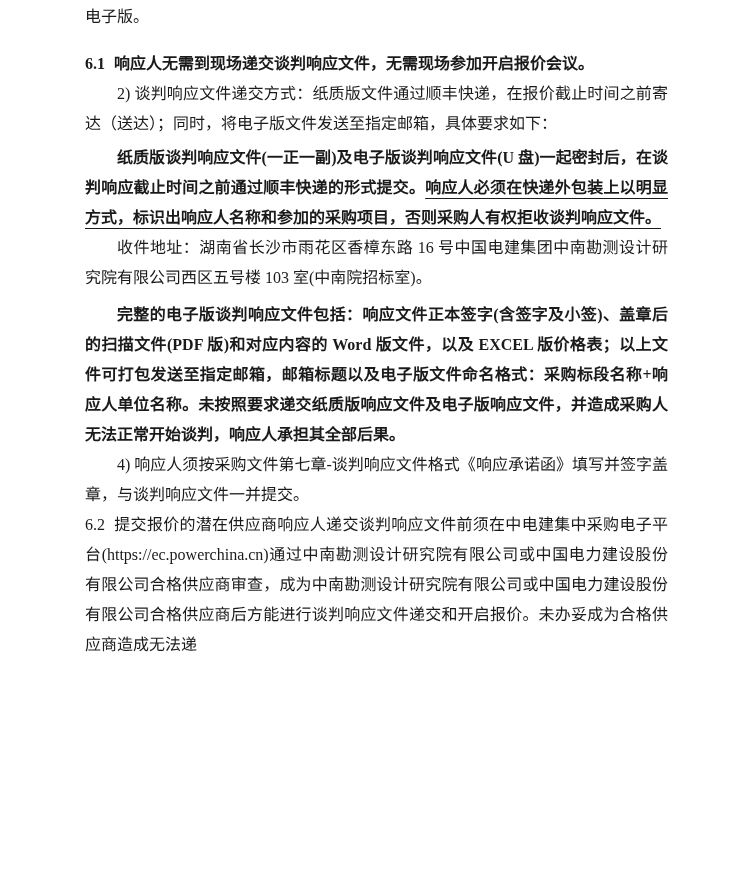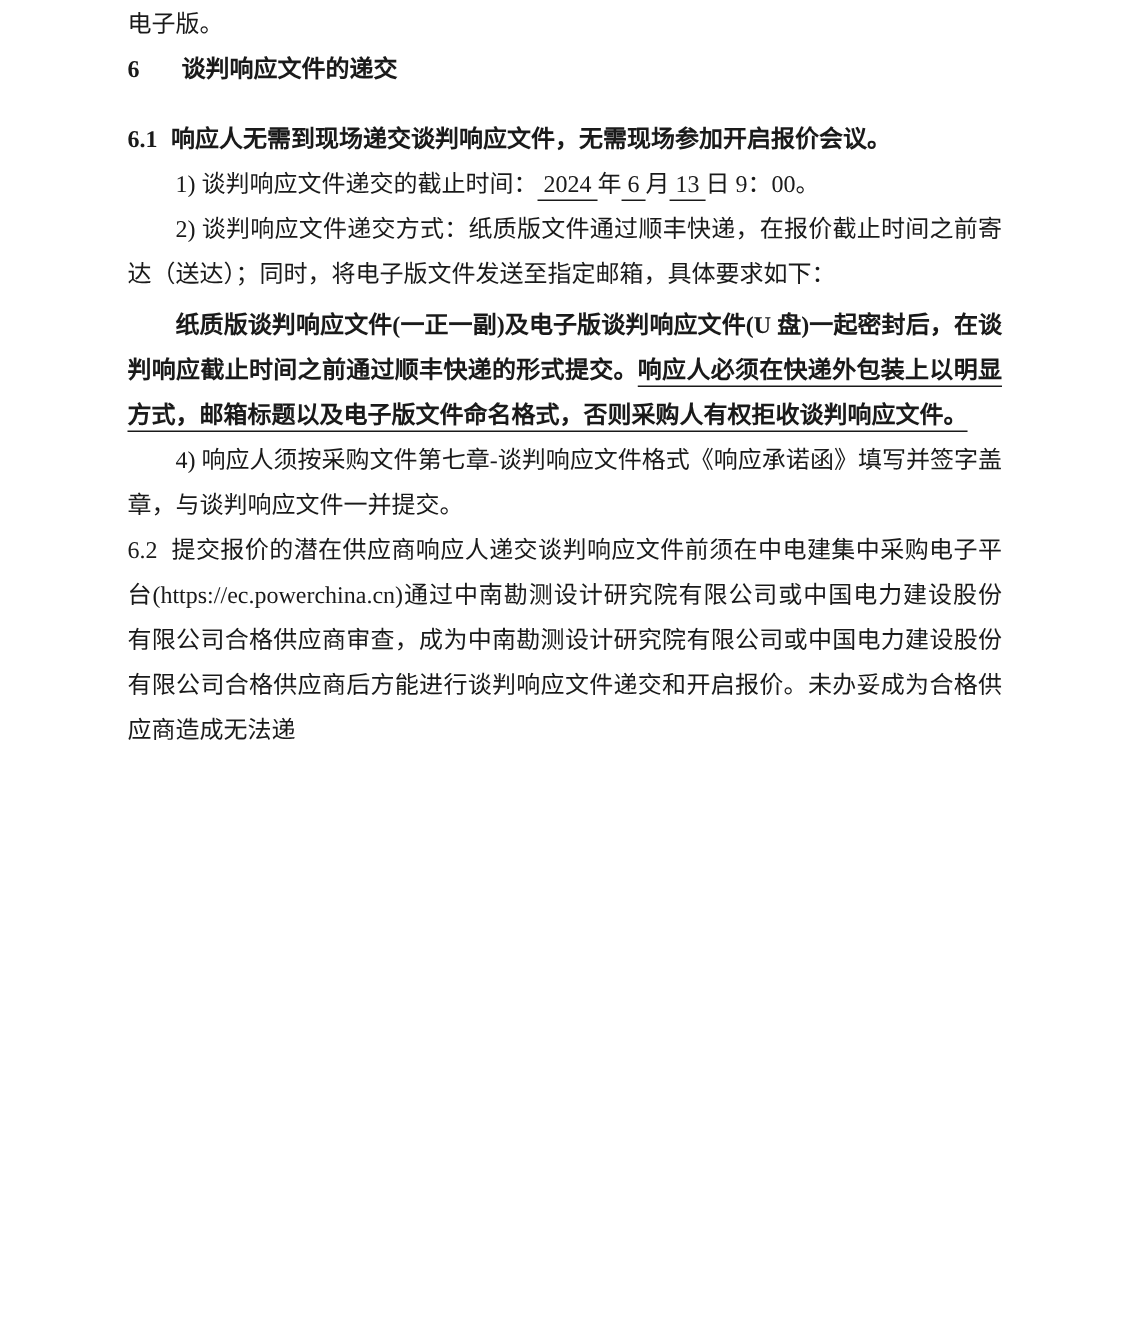--- a/index.html
+++ b/index.html
@@ -36,32 +36,32 @@
   .mt-md  { margin-top: 7px  !important; }
   .mt-lg  { margin-top: 12px !important; }
 </style>
 </head>
 <body>
 
 <div class="page">
 
   <p><span>电子版。</span></p>
 
-  <p class="heading"><span>6</span><span class="hgap"></span><span>谈判响应文件的递交</span></p>
 
   <p class="mt-sec"><span>6.1</span><span class="ngap"></span><span><span>响应人无需到现场递交谈判响应文件，无需现场参加开启报价会议。</span></span></p>
 
-  <p class="indent"><span>1) 谈判响应文件递交的截止时间：</span><span class="u">&nbsp;2024&nbsp;</span><span>年</span><span class="u">&nbsp;6&nbsp;</span><span>月</span><span class="u">&nbsp;13&nbsp;</span><span>日 9：00。</span></p>
 
   <p class="indent"><span>2) 谈判响应文件递交方式：纸质版文件通过顺丰快递，在报价截止时间之前寄达（送达）；同时，将电子版文件发送至指定邮箱，具体要求如下：</span></p>
 
-  <p class="indent mt-sm"><span class="b">纸质版谈判响应文件(一正一副)及电子版谈判响应文件(U 盘)一起密封后，在谈判响应截止时间之前通过顺丰快递的形式提交。</span><span class="b u">响应人必须在快递外包装上以明显方式，邮箱标题以及电子版文件命名格式，否则采购人有权拒收谈判响应文件。</span></p>
+  <p class="indent mt-sm"><span class="b">纸质版谈判响应文件(一正一副)及电子版谈判响应文件(U 盘)一起密封后，在谈判响应截止时间之前通过顺丰快递的形式提交。</span><span class="b u">响应人必须在快递外包装上以明显方式，标识出响应人名称和参加的采购项目，否则采购人有权拒收谈判响应文件。</span></p>
 
 
+  <p class="indent"><span>收件地址：湖南省长沙市雨花区香樟东路 16 号中国电建集团中南勘测设计研究院有限公司西区五号楼 103 室(中南院招标室)。</span></p>
 
 
+  <p class="indent mt-md"><span class="b">完整的电子版谈判响应文件包括：响应文件正本签字(含签字及小签)、盖章后的扫描文件(PDF 版)和对应内容的 Word 版文件，以及 EXCEL 版价格表；以上文件可打包发送至指定邮箱，邮箱标题以及电子版文件命名格式：采购标段名称+响应人单位名称。未按照要求递交纸质版响应文件及电子版响应文件，并造成采购人无法正常开始谈判，响应人承担其全部后果。</span></p>
 
 
   <p class="indent"><span>4) 响应人须按采购文件第七章-谈判响应文件格式《响应承诺函》填写并签字盖章，与谈判响应文件一并提交。</span></p>
 
   <p><span>6.2</span><span class="ngap"></span><span><span>提交报价的潜在供应商响应人递交谈判响应文件前须在中电建集中采购电子平台(https://ec.powerchina.cn)通过中南勘测设计研究院有限公司或中国电力建设股份有限公司合格供应商审查，成为中南勘测设计研究院有限公司或中国电力建设股份有限公司合格供应商后方能进行谈判响应文件递交和开启报价。未办妥成为合格供应商造成无法递</span></span></p>
 
 </div>
 
 </body></html>

